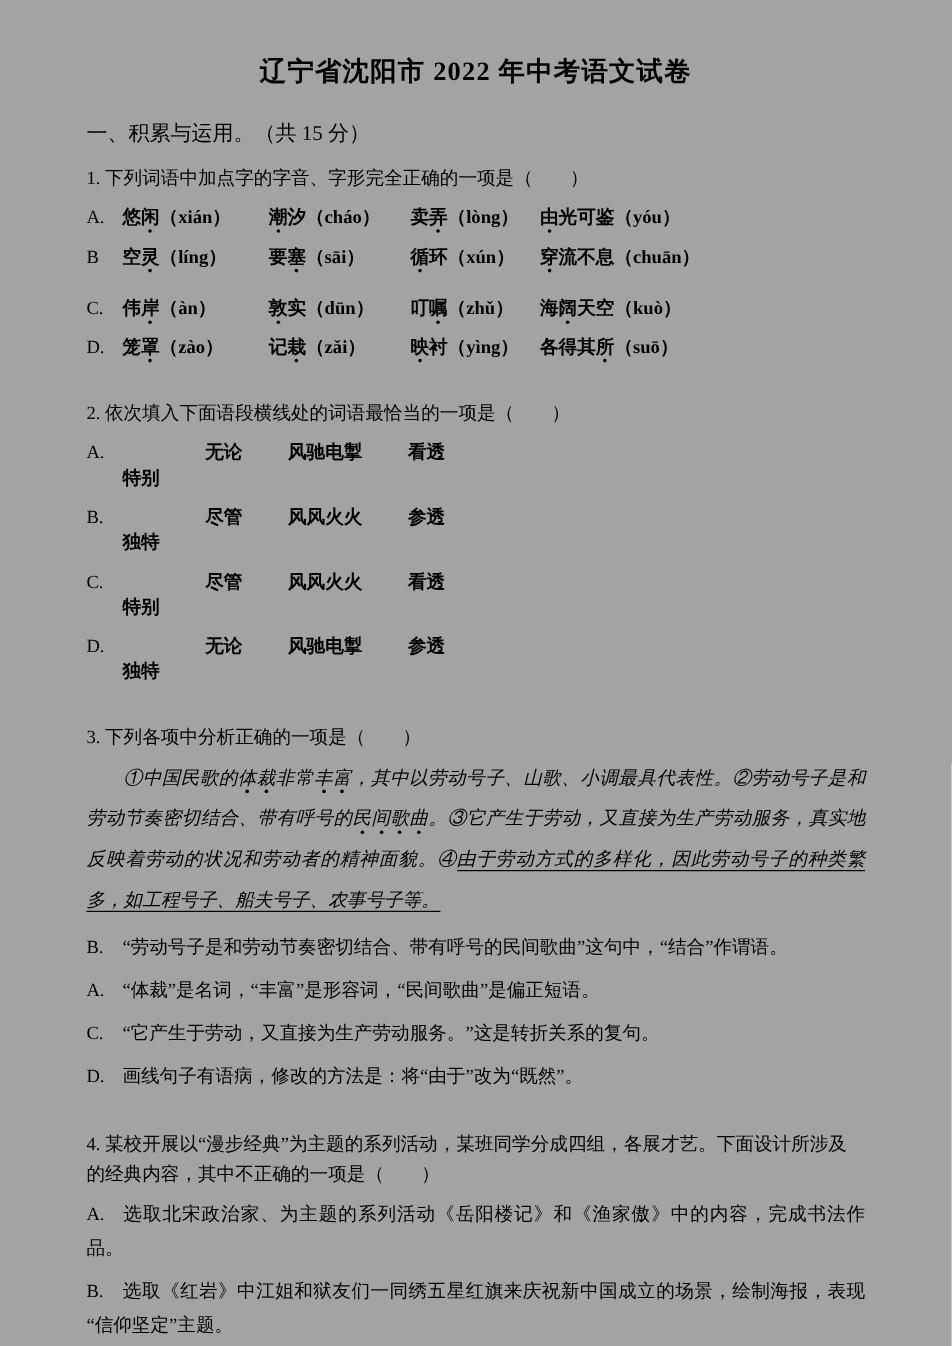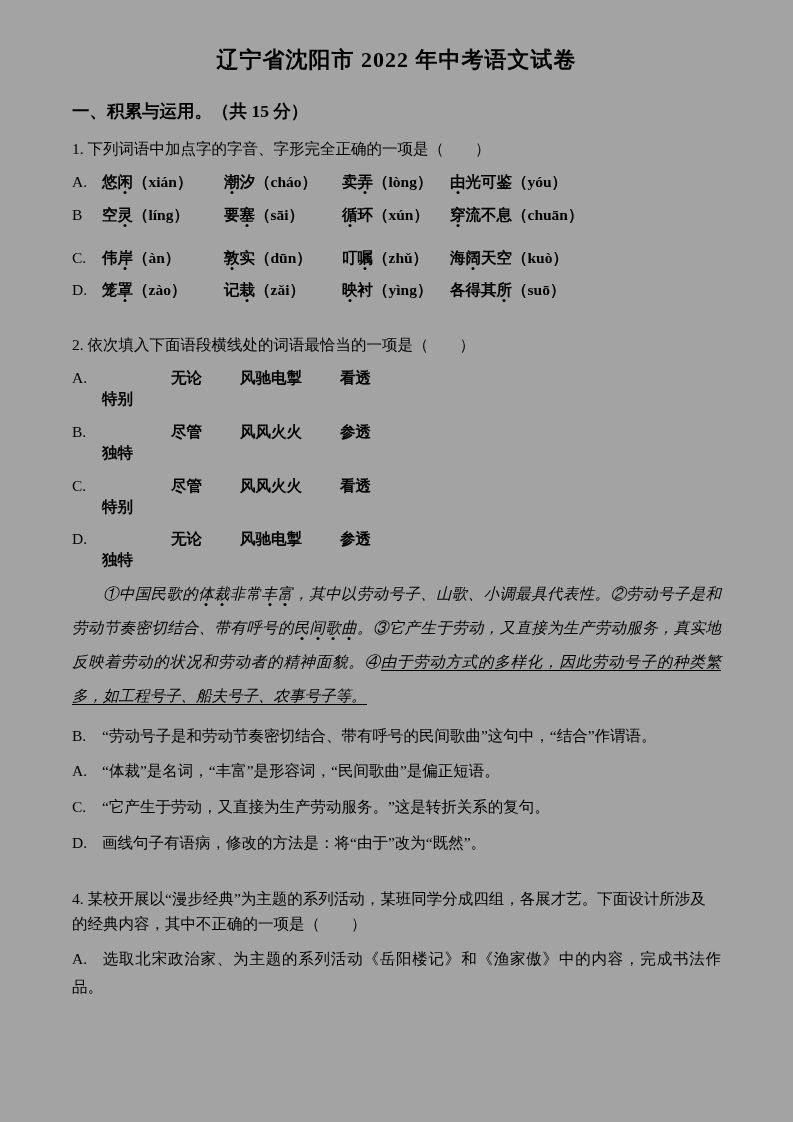--- a/index.html
+++ b/index.html
@@ -5,21 +5,21 @@
   html,body{margin:0;padding:0;background:#e8e8e8;}
   .page{
     width:793px;height:1122px;box-sizing:border-box;margin:0 auto;
     background:#a3a3a3;color:#000;
     padding:34px 72px 0 72px;
     font-family:"Liberation Serif","DejaVu Serif",serif;
     font-size:15.5px;line-height:1.6;
     overflow:hidden;
   }
   .title{font-size:22px;font-weight:700;text-align:center;margin:8px 0 0;letter-spacing:1px;}
-  .section{font-size:17.5px;font-weight:700;margin:20px 0 0;line-height:1.6;}
+  .section{font-size:17.5px;font-weight:400;margin:20px 0 0;line-height:1.6;}
   .stem{margin:12px 0 0;}
   .stem.sp{margin-top:30px;}
   .passage{
     margin:4px 0 0;text-indent:2em;text-align:justify;
     font-style:italic;line-height:2.2;
   }
   .opts{margin:0;}
   .opt-row{display:flex;margin-top:8px;}
   .q1-opts .opt-row:nth-child(3){margin-top:18px;}
   .opt-label{flex:0 0 30px;}
@@ -108,28 +108,30 @@
           <span class="opt-label">D.</span>
           <span class="opt-cell c0">独特</span>
           <span class="opt-cell c1">无论</span>
           <span class="opt-cell c2">风驰电掣</span>
           <span class="opt-cell c3">参透</span>
         </div>
       </div>
   </section>
 
   <section>
+    <p class="stem sp">3. 下列各项中分析正确的一项是（　　）</p>
     <p class="passage">①中国民歌的<span class="dot">体</span><span class="dot">裁</span>非常<span class="dot">丰</span><span class="dot">富</span>，其中以劳动号子、山歌、小调最具代表性。②劳动号子是和劳动节奏密切结合、带有呼号的<span class="dot">民</span><span class="dot">间</span><span class="dot">歌</span><span class="dot">曲</span>。③它产生于劳动，又直接为生产劳动服务，真实地反映着劳动的状况和劳动者的精神面貌。④<span class="ul">由于劳动方式的多样化，因此劳动号子的种类繁多，如工程号子、船夫号子、农事号子等。</span></p>
     <div class="opts sent-opts">
         <p class="sent-opt"><span class="opt-label">B.</span><span>“劳动号子是和劳动节奏密切结合、带有呼号的民间歌曲”这句中，“结合”作谓语。</span></p>
         <p class="sent-opt"><span class="opt-label">A.</span><span>“体裁”是名词，“丰富”是形容词，“民间歌曲”是偏正短语。</span></p>
         <p class="sent-opt"><span class="opt-label">C.</span><span>“它产生于劳动，又直接为生产劳动服务。”这是转折关系的复句。</span></p>
         <p class="sent-opt"><span class="opt-label">D.</span><span>画线句子有语病，修改的方法是：将“由于”改为“既然”。</span></p>
       </div>
   </section>
 
   <section>
     <p class="stem sp">4. 某校开展以“漫步经典”为主题的系列活动，某班同学分成四组，各展才艺。下面设计所涉及的经典内容，其中不正确的一项是（　　）</p>
     <div class="opts sent-opts">
         <p class="sent-opt"><span class="opt-label">A.</span><span>选取北宋政治家、为主题的系列活动《岳阳楼记》和《渔家傲》中的内容，完成书法作品。</span></p>
+        <p class="sent-opt"><span class="opt-label">B.</span><span>选取《红岩》中江姐和狱友们一同绣五星红旗来庆祝新中国成立的场景，绘制海报，表现“信仰坚定”主题。</span></p>
       </div>
   </section>
 </main>
 
 </body></html>

